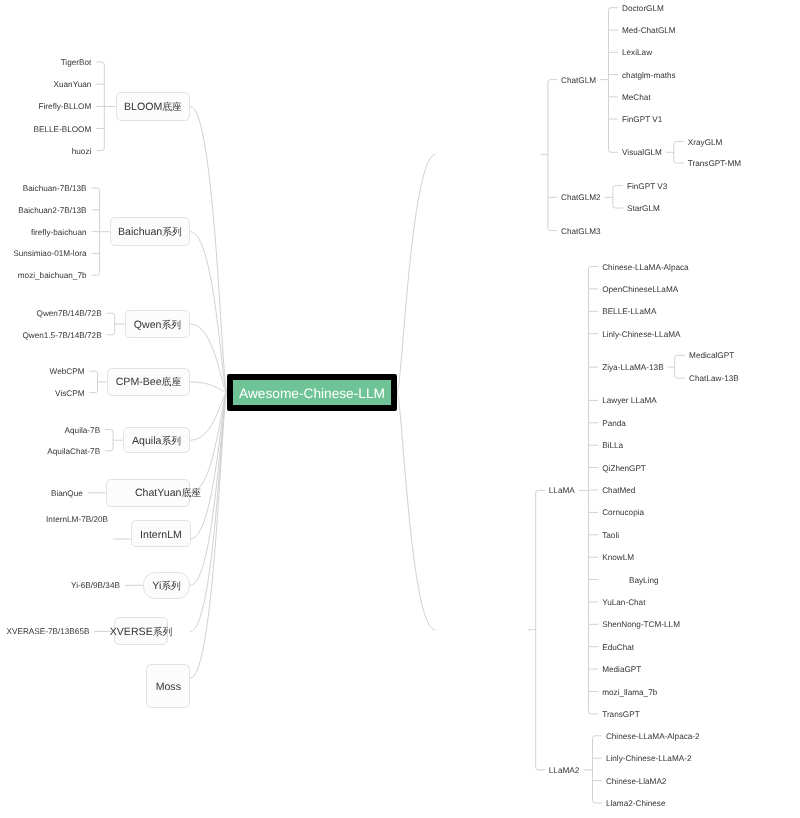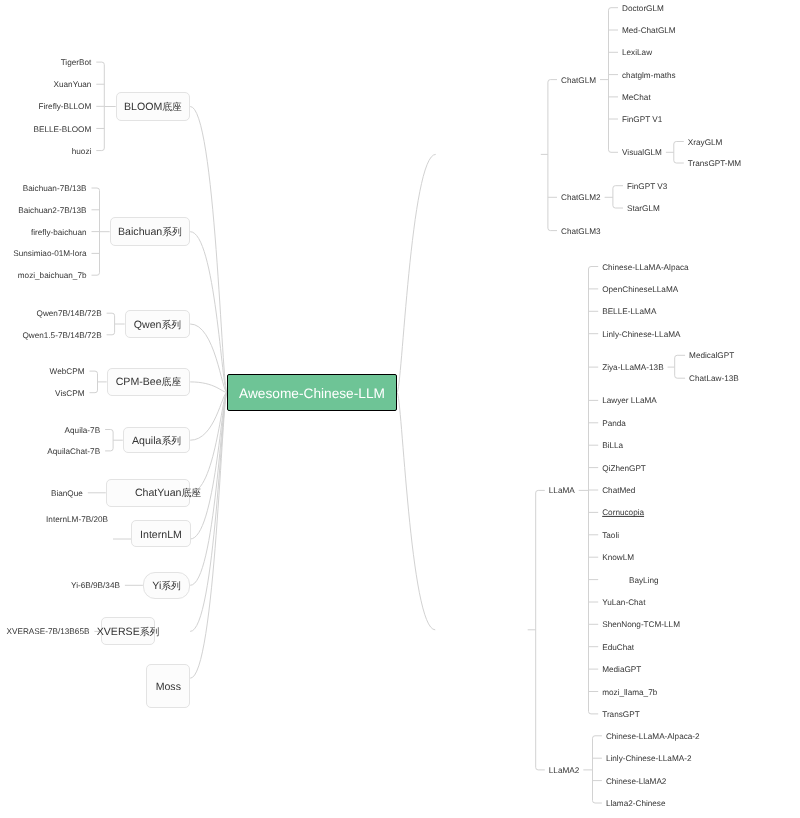--- a/index.html
+++ b/index.html
@@ -10,21 +10,21 @@
        -moz-osx-font-smoothing:grayscale;
        text-rendering:geometricPrecision;}
   #stage{position:relative;width:800px;height:818px;background:#fff;}
   #wires{position:absolute;left:0;top:0;width:800px;height:818px;
          pointer-events:none;}
   #wires path{fill:none;stroke:#d2d2d2;stroke-width:1;shape-rendering:geometricPrecision;}
   .node{position:absolute;box-sizing:border-box;display:flex;
         align-items:center;justify-content:center;
         border:1px solid #e3e3e3;background:#fcfcfc;border-radius:5px;
         color:#333333;white-space:nowrap;}
-  .node.root{background:#6ec496;border:1px solid #000000;color:#ffffff;
+  .node.root{background:#6ec496;border:6px solid #000000;color:#ffffff;
              border-radius:2px;font-size:13.7px;}
   .node.root>span{position:relative;top:1px;}
   .node.branch{font-size:10.6px;}
   .node.branch>span{position:relative;top:1px;}
   .leaf{position:absolute;white-space:nowrap;color:#353535;font-size:8.2px;
         line-height:1;transform:translateY(calc(-50% + 1px));}
   .leaf.r{text-align:right;}
   i.cjk{font-style:normal;font-size:0.925em;}
 </style>
 </head>
@@ -146,21 +146,21 @@
     </div>
 <div class="leaf r" style="right:717.2px;top:492.8px;"><span>BianQue</span></div>
 <div class="node branch" style="left:131.0px;top:520px;width:60px;height:27.0px;">
       <span>InternLM</span>
     </div>
 <div class="leaf r" style="right:692.0px;top:519px;padding-left:20px;"><span>InternLM-7B/20B</span></div>
 <div class="node branch" style="left:142.9px;top:571.5px;width:47.3px;height:27.5px;border-radius:12px;">
       <span>Yi<i class="cjk">系列</i></span>
     </div>
 <div class="leaf r" style="right:680.1px;top:585.3px;"><span>Yi-6B/9B/34B</span></div>
-<div class="node branch" style="left:101px;top:617.4px;width:54px;height:27.9px;">
+<div class="node branch" style="left:114px;top:617.4px;width:54px;height:27.9px;">
       <span>XVERSE<i class="cjk">系列</i></span>
     </div>
 <div class="leaf r" style="right:710.6px;top:631.4px;"><span>XVERASE-7B/13B65B</span></div>
 <div class="node branch" style="left:146.4px;top:664.2px;width:43.8px;height:44px;">
       <span>Moss</span>
     </div>
 <div class="leaf l" style="left:561.0px;top:79.6px;"><span>ChatGLM</span></div>
 <div class="leaf l" style="left:622.0px;top:7.7px;"><span>DoctorGLM</span></div>
 <div class="leaf l" style="left:622.0px;top:30.0px;"><span>Med-ChatGLM</span></div>
 <div class="leaf l" style="left:622.0px;top:52.3px;"><span>LexiLaw</span></div>
@@ -180,21 +180,21 @@
 <div class="leaf l" style="left:602.2px;top:311.3px;"><span>BELLE-LLaMA</span></div>
 <div class="leaf l" style="left:602.2px;top:333.7px;"><span>Linly-Chinese-LLaMA</span></div>
 <div class="leaf l" style="left:602.2px;top:367.1px;"><span>Ziya-LLaMA-13B</span></div>
 <div class="leaf l" style="left:689.1px;top:355.3px;"><span>MedicalGPT</span></div>
 <div class="leaf l" style="left:689.1px;top:378.2px;"><span>ChatLaw-13B</span></div>
 <div class="leaf l" style="left:602.2px;top:400.4px;"><span>Lawyer LLaMA</span></div>
 <div class="leaf l" style="left:602.2px;top:422.8px;"><span>Panda</span></div>
 <div class="leaf l" style="left:602.2px;top:445.2px;"><span>BiLLa</span></div>
 <div class="leaf l" style="left:602.2px;top:467.6px;"><span>QiZhenGPT</span></div>
 <div class="leaf l" style="left:602.2px;top:490.0px;"><span>ChatMed</span></div>
-<div class="leaf l" style="left:602.2px;top:512.4px;text-decoration:underline;"><span>Cornucopia</span></div>
+<div class="leaf l" style="left:602.2px;top:512.4px;"><span>Cornucopia</span></div>
 <div class="leaf l" style="left:602.2px;top:534.8px;"><span>Taoli</span></div>
 <div class="leaf l" style="left:602.2px;top:557.2px;"><span>KnowLM</span></div>
 <div class="leaf l" style="left:629px;top:579.6px;"><span>BayLing</span></div>
 <div class="leaf l" style="left:602.2px;top:602.0px;"><span>YuLan-Chat</span></div>
 <div class="leaf l" style="left:602.2px;top:624.3px;"><span>ShenNong-TCM-LLM</span></div>
 <div class="leaf l" style="left:602.2px;top:646.7px;"><span>EduChat</span></div>
 <div class="leaf l" style="left:602.2px;top:669.1px;"><span>MediaGPT</span></div>
 <div class="leaf l" style="left:602.2px;top:691.5px;"><span>mozi_llama_7b</span></div>
 <div class="leaf l" style="left:602.2px;top:713.9px;"><span>TransGPT</span></div>
 <div class="leaf l" style="left:548.8px;top:769.9px;"><span>LLaMA2</span></div>

